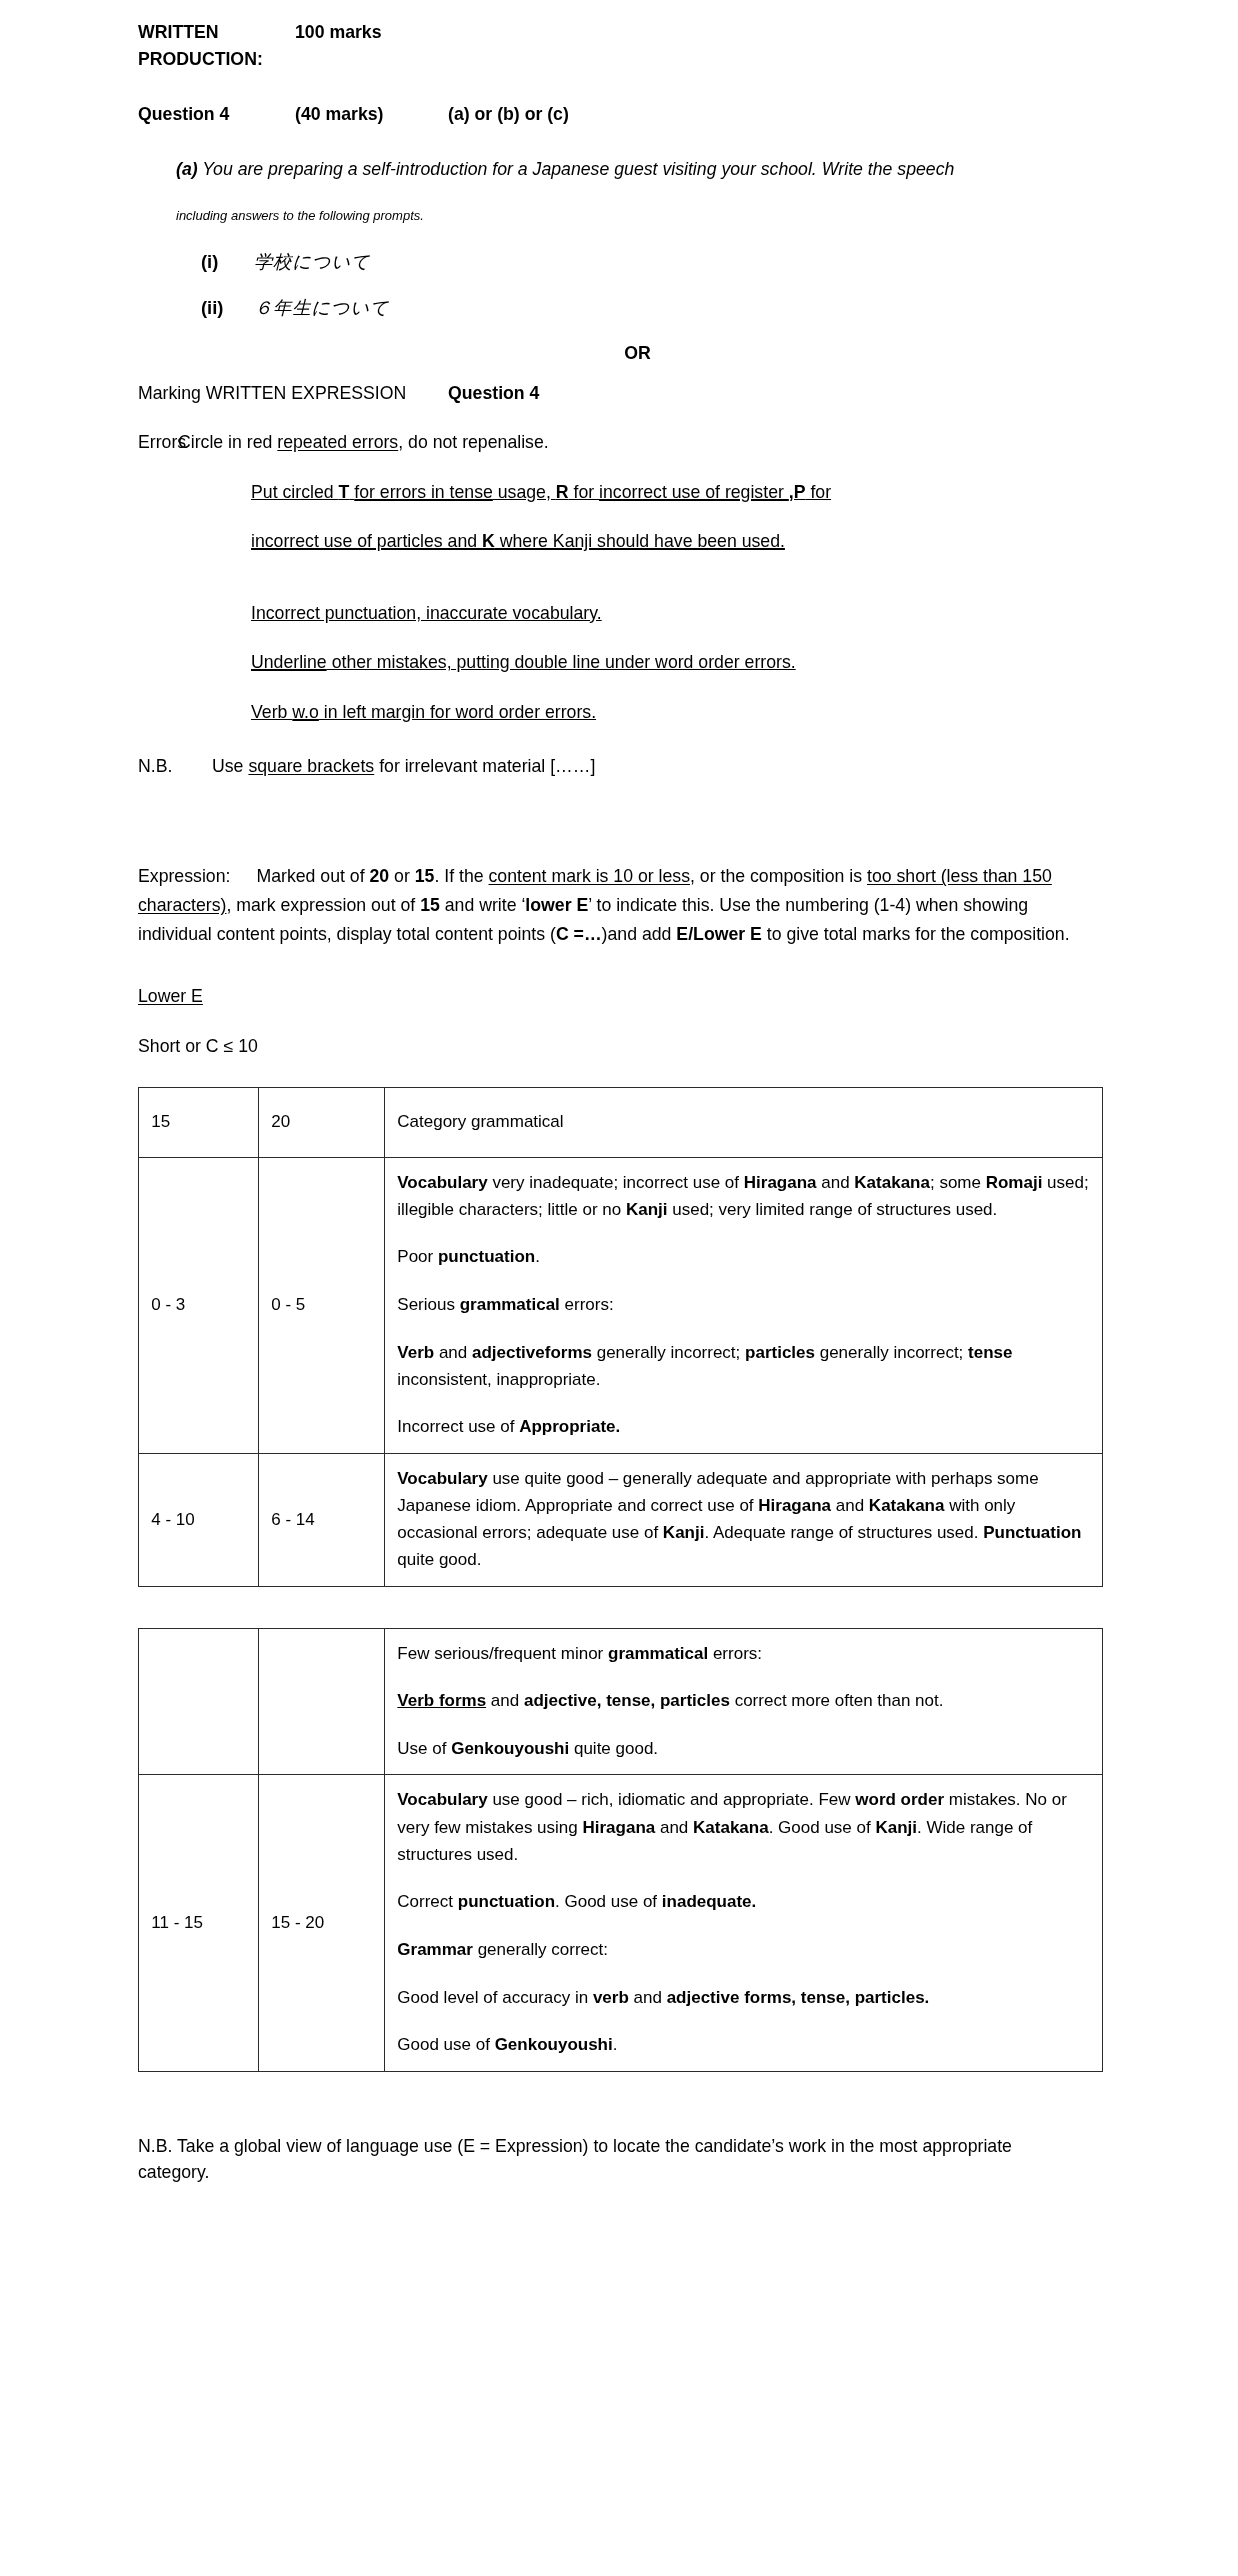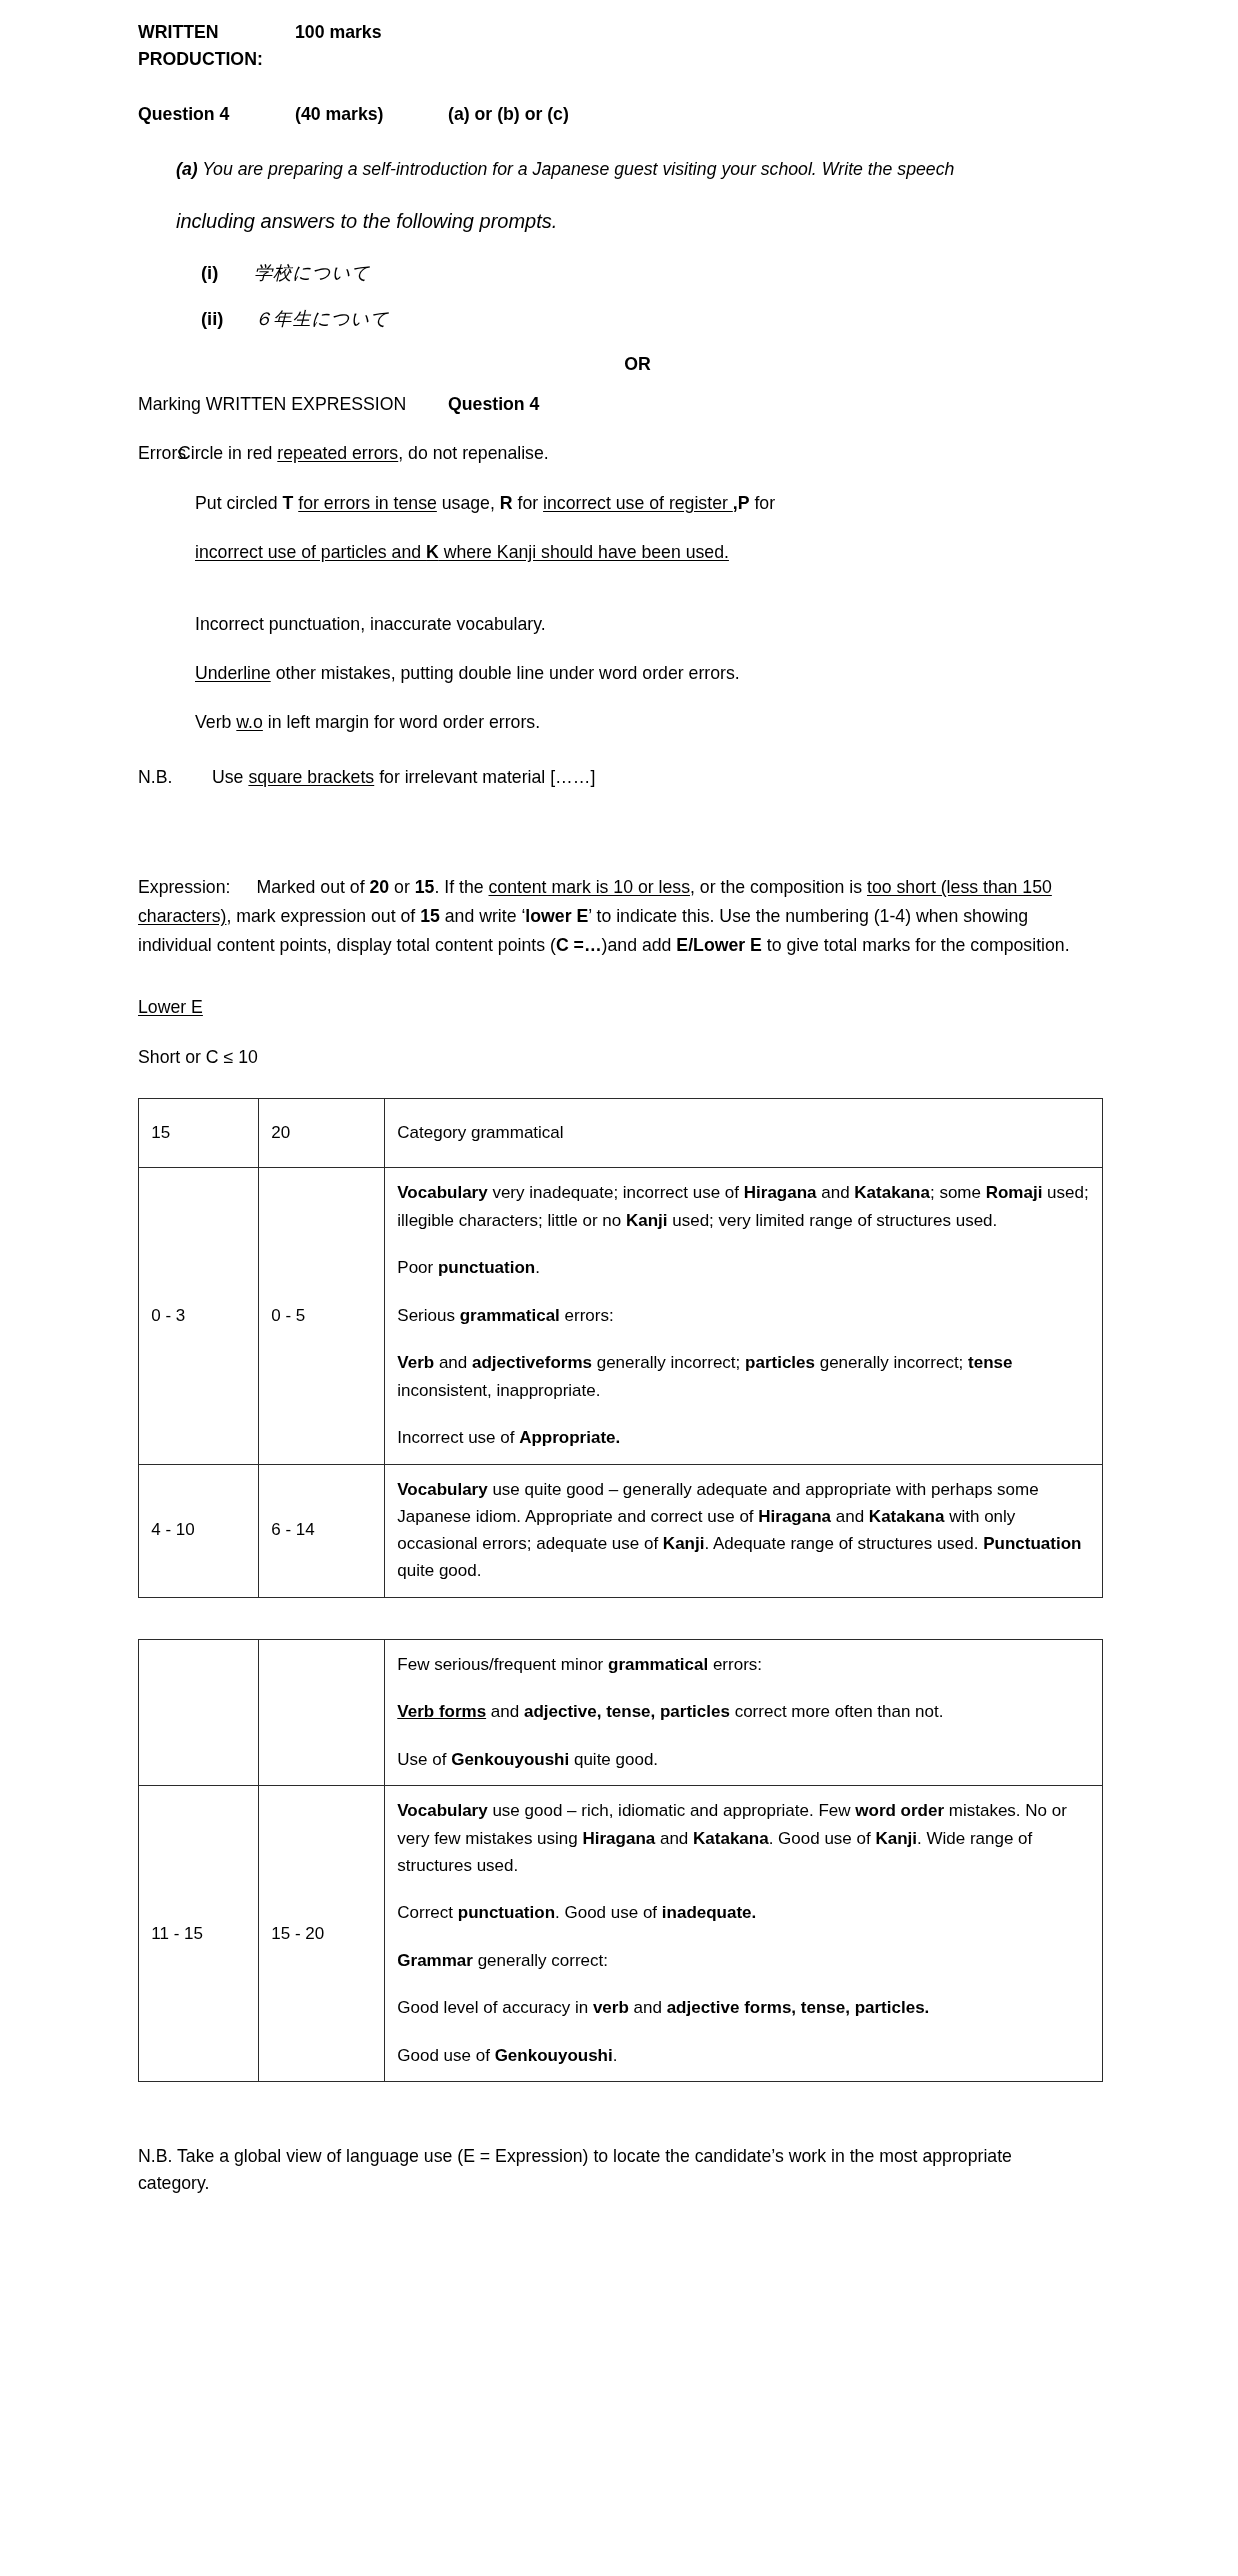--- a/index.html
+++ b/index.html
@@ -53,21 +53,21 @@
     margin-left: 38px;
     max-width: 906px;
     font-style: italic;
     font-size: 17.7px;
     line-height: 1.6;
   }
   .qa-block .lead { font-weight: bold; font-style: italic; }
   .qa-cont {
     margin-left: 38px;
     font-style: italic;
-    font-size: 20px;
+    font-size: 13px;
   }
   .jp-line {
     margin-left: 63px;
     font-size: 18.4px;
     display: flex;
     align-items: baseline;
   }
   .jp-line .numbering {
     font-weight: bold;
     font-style: normal;
@@ -83,21 +83,21 @@
   .or-center {
     text-align: center;
     font-weight: bold;
     margin-left: -27px;
     font-size: 17.7px;
   }
 
   
   .mk-row { display: flex; }
   .mk-row .label { width: 40px; flex: 0 0 auto; }
-  .mk-indent { margin-left: 57px; }
+  .mk-indent { margin-left: 113px; text-decoration: underline; }
   .nb-row { display: flex; }
   .nb-row .nb-label { width: 74px; flex: 0 0 auto; }
 
   
   .para {
     max-width: 968px;
     font-size: 17.7px;
     line-height: 1.62;
     text-align: left;
   }

